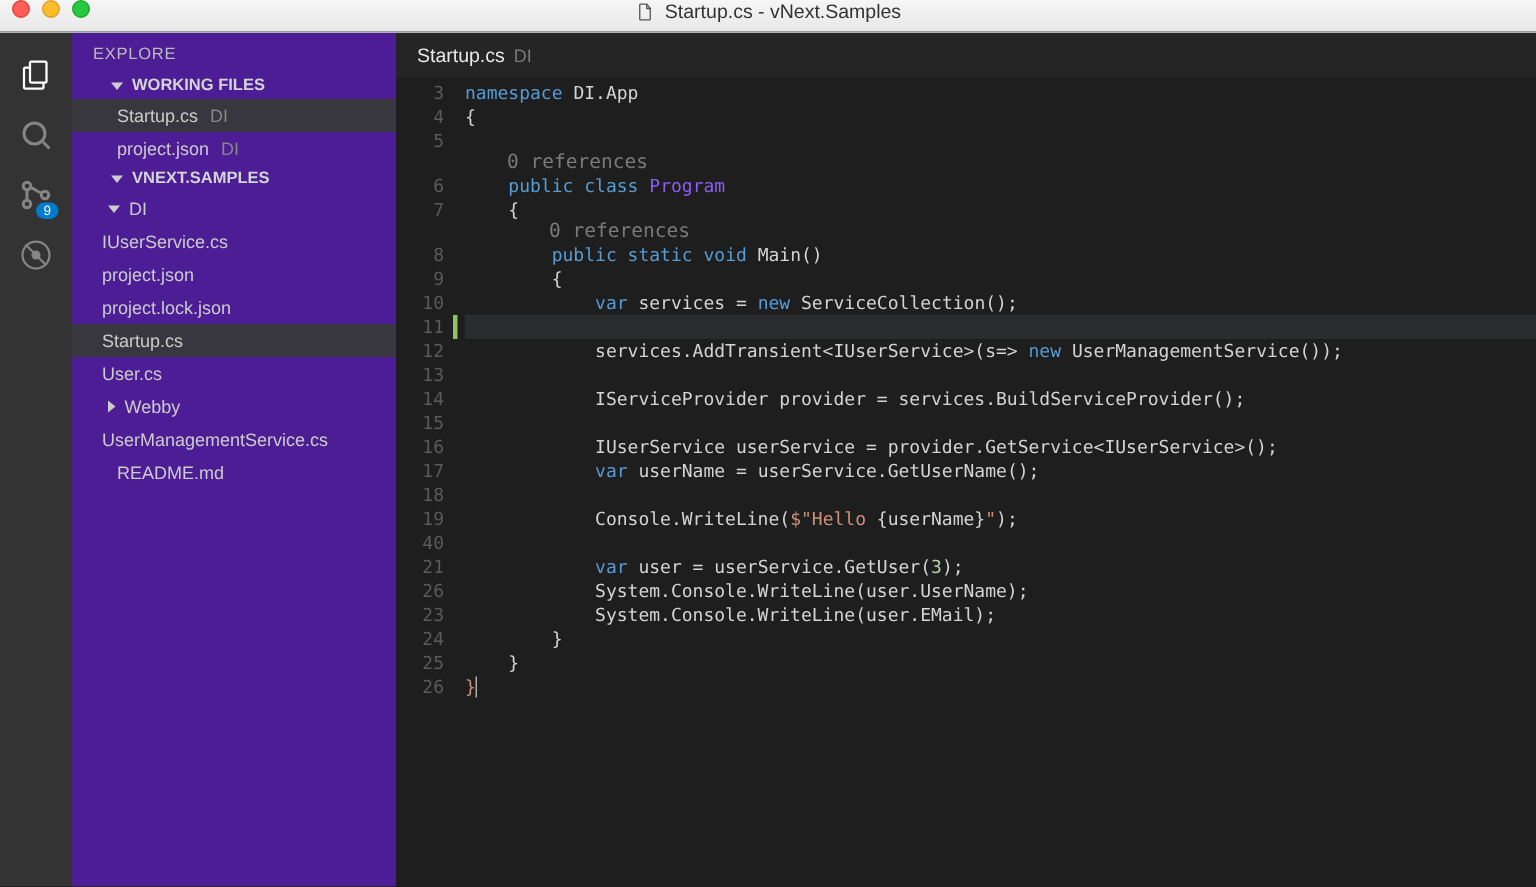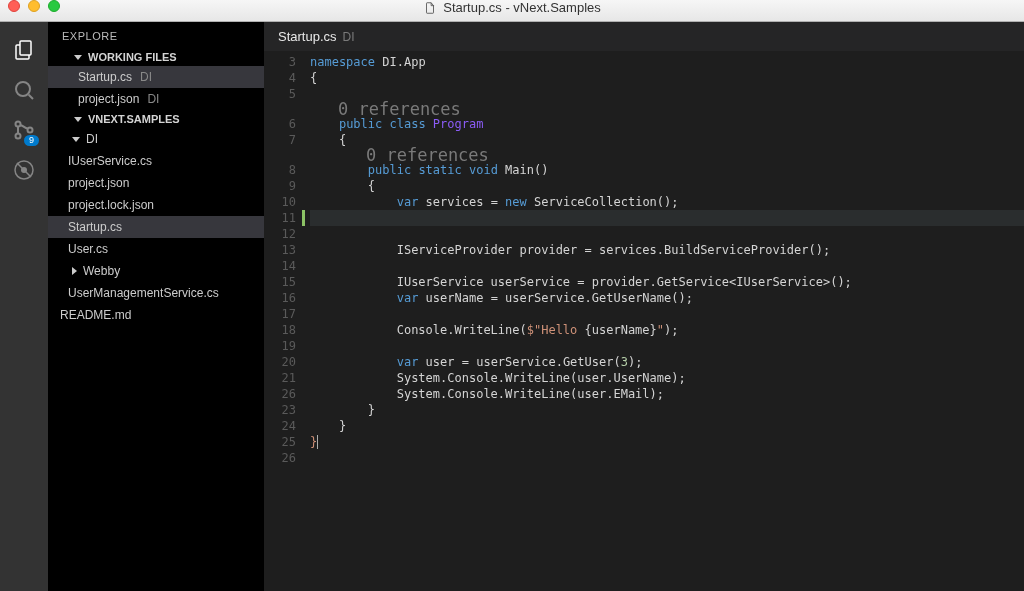--- a/index.html
+++ b/index.html
@@ -75,21 +75,21 @@
     color: #fff;
     font-size: 9px;
     border-radius: 8px;
     padding: 1px 5px;
     line-height: 1;
   }
 
   
   .sidebar {
     width: 216px;
-    background: #000000;
+    background: #4c1d95;
     display: flex;
     flex-direction: column;
     font-size: 12px;
     color: #cccccc;
   }
   .sidebar-title {
     padding: 8px 14px 6px 14px;
     font-size: 11px;
     letter-spacing: 0.5px;
     color: #bbbbbb;
@@ -184,21 +184,21 @@
     line-height: 16px;
     white-space: pre;
   }
   .code-lines {
     flex: 1;
     color: #d4d4d4;
     position: relative;
   }
   .code-lines .codelens {
     color: #7a7a7a;
-    font-size: 17px;
+    font-size: 13px;
     height: 14px;
     line-height: 14px;
   }
   .line.highlighted {
     background: #2a2d2e;
   }
   .line-rel {
     position: relative;
   }
   .insert-mark {
@@ -316,21 +316,21 @@
       <span>User.cs</span>
     </div>
     <div class="tree-item folder">
       <span class="triangle right"></span>
       <span>Webby</span>
     </div>
 
     <div class="tree-item indent2">
       <span>UserManagementService.cs</span>
     </div>
-    <div class="tree-item" style="padding-left:12px">
+    <div class="tree-item" style="padding-left:30px">
       <span>README.md</span>
     </div>
   </div>
 
   <div class="editor">
     <div class="editor-tabs">
       <div class="editor-tab">
         <span>Startup.cs</span>
         <span class="suffix">DI</span>
       </div>
@@ -349,40 +349,41 @@
           <div>10</div>
           <div>11</div>
           <div>12</div>
           <div>13</div>
           <div>14</div>
           <div>15</div>
           <div>16</div>
           <div>17</div>
           <div>18</div>
           <div>19</div>
-          <div>20</div>
+          <div>40</div>
           <div>21</div>
           <div>26</div>
           <div>23</div>
           <div>24</div>
           <div>25</div>
           <div>26</div>
         </div>
       <div class="code-lines" id="codelines">
           <div class="line line-rel"><span class="kw">namespace</span> DI.App</div>
           <div class="line line-rel">{</div>
           <div class="line line-rel"></div>
           <div class="codelens" style="padding-left: 28px;">0 references</div>
           <div class="line line-rel">    <span class="kw">public</span> <span class="kw">class</span> <span class="type">Program</span></div>
           <div class="line line-rel">    {</div>
           <div class="codelens" style="padding-left: 56px;">0 references</div>
           <div class="line line-rel">        <span class="kw">public</span> <span class="kw">static</span> <span class="kw">void</span> Main()</div>
           <div class="line line-rel">        {</div>
           <div class="line line-rel">            <span class="kw">var</span> services = <span class="kw">new</span> ServiceCollection();</div>
           <div class="line line-rel highlighted"><span class="insert-mark"></span></div>
+          <div class="line line-rel">            services.AddTransient&lt;IUserService&gt;(s=&gt; <span class="kw">new</span> UserManagementService());</div>
           <div class="line line-rel"></div>
           <div class="line line-rel">            IServiceProvider provider = services.BuildServiceProvider();</div>
           <div class="line line-rel"></div>
           <div class="line line-rel">            IUserService userService = provider.GetService&lt;IUserService&gt;();</div>
           <div class="line line-rel">            <span class="kw">var</span> userName = userService.GetUserName();</div>
           <div class="line line-rel"></div>
           <div class="line line-rel">            Console.WriteLine(<span class="str">$"Hello </span>{userName}<span class="str">"</span>);</div>
           <div class="line line-rel"></div>
           <div class="line line-rel">            <span class="kw">var</span> user = userService.GetUser(<span class="num">3</span>);</div>
           <div class="line line-rel">            System.Console.WriteLine(user.UserName);</div>

